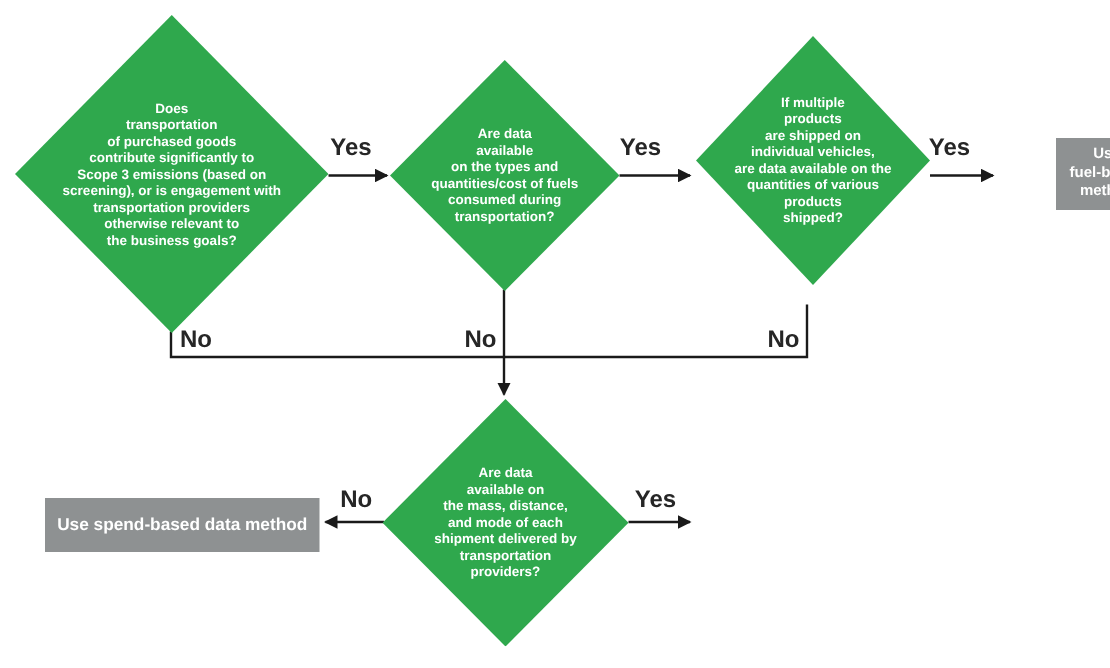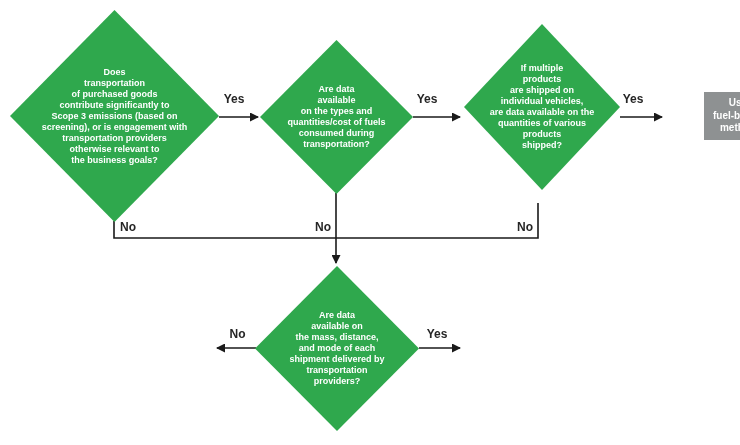--- a/index.html
+++ b/index.html
@@ -37,21 +37,21 @@
     background:var(--outcome-gray);
     display:flex;align-items:center;justify-content:center;
     text-align:center;
     color:var(--node-text);
     font-weight:bold;
     white-space:pre-line;
   }
   .edge-label{
     position:absolute;
     font-weight:bold;
-    font-size:12px;line-height:14px;
+    font-size:16px;line-height:14px;
     color:var(--label-text);
     text-align:center;
   }
 </style>
 </head>
 <body>
 
 <div class="canvas">
 
   <svg class="connectors" viewBox="0 0 740 445" xmlns="http://www.w3.org/2000/svg">
@@ -101,20 +101,21 @@
 the mass, distance,
 and mode of each
 shipment delivered by
 transportation
 providers?</div>
 
   <div class="outcome" style="left:704px;top:92px;width:68px;height:48px;font-size:10px;line-height:12.5px;">Use
 fuel-based
 method</div>
 
+  <div class="outcome" style="left:30px;top:332px;width:183px;height:36px;font-size:11.5px;line-height:14px;">Use spend-based data method</div>
 
 
   <div class="edge-label" style="left:220px;top:92px;width:28px;">Yes</div>
 
   <div class="edge-label" style="left:413px;top:92px;width:28px;">Yes</div>
 
   <div class="edge-label" style="left:619px;top:92px;width:28px;">Yes</div>
 
   <div class="edge-label" style="left:120px;top:220px;width:26px;text-align:left;">No</div>
 

